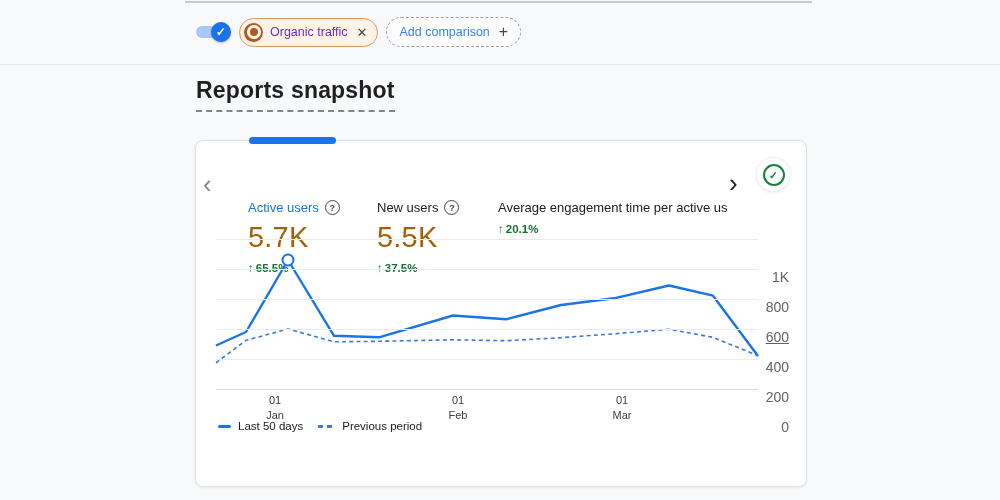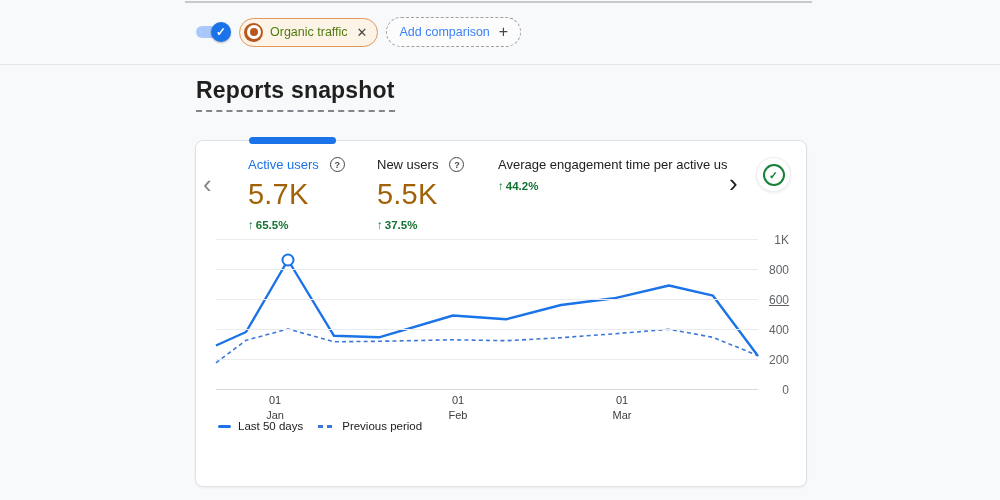--- a/index.html
+++ b/index.html
@@ -15,21 +15,21 @@
   .toggle{position:relative;width:36px;height:20px;flex:none;cursor:pointer;}
   .toggle-track{position:absolute;left:1px;top:4px;width:31px;height:12px;border-radius:7px;background:#a8c7fa;}
   .toggle-thumb{position:absolute;right:0;top:0;width:20px;height:20px;border-radius:50%;background:#1a73e8;
     display:flex;align-items:center;justify-content:center;color:#fff;font-size:12px;font-weight:700;
     box-shadow:0 1px 2px rgba(0,0,0,.3);}
   .chip{display:flex;align-items:center;height:27px;padding:0 10px 0 4px;gap:7px;
     border:1px solid #e2985c;background:#fdf3e6;border-radius:15px;cursor:pointer;}
   .organic-icon{width:19px;height:19px;border-radius:50%;background:#b8571b;
     display:flex;align-items:center;justify-content:center;flex:none;}
   .organic-icon-inner{width:8px;height:8px;border-radius:50%;border:3px solid #fff;}
-  .chip-label{font-size:12.5px;font-weight:500;color:#4d7c0f;white-space:nowrap;}
+  .chip-label{font-size:12.5px;font-weight:500;color:#6d28d9;white-space:nowrap;}
   .chip-close{font-size:13px;color:#444746;margin-left:2px;cursor:pointer;}
   .add-comparison{display:flex;align-items:center;gap:9px;height:28px;padding:0 12px;
     border:1px dashed #9aa0a6;border-radius:15px;background:#fcfcfd;cursor:pointer;}
   .add-comparison-label{font-size:12.5px;font-weight:500;color:#3b82f6;white-space:nowrap;}
   .plus-icon{font-size:16px;color:#444746;line-height:1;}
 
   
   .page-title{position:absolute;left:196px;top:77px;font-size:23px;font-weight:700;color:#1f1f1f;
     padding-bottom:6px;border-bottom:2px dashed #80868b;letter-spacing:.2px;}
 
@@ -37,36 +37,36 @@
   .card{position:absolute;left:195px;top:140px;width:610px;height:345px;background:#fff;
     border:1px solid #dfe1e5;border-radius:8px;box-shadow:0 1px 2px rgba(60,64,67,.08);}
   .tab-indicator{position:absolute;left:53px;top:-4px;width:87px;height:7px;background:#1a73e8;border-radius:4px;}
   .chev{position:absolute;font-size:26px;line-height:26px;cursor:pointer;user-select:none;}
   .chev-left{left:7px;top:30px;color:#80868b;}
   .chev-right{left:533px;top:29px;color:#1f1f1f;}
   .metric{position:absolute;top:16px;cursor:pointer;}
   .metric-1{left:52px;}
   .metric-2{left:181px;}
   .metric-3{left:302px;width:240px;}
-  .metric-label{display:flex;align-items:center;gap:11px;font-size:13px;color:#202124;white-space:nowrap;overflow:hidden;}
+  .metric-label{display:flex;align-items:center;gap:6px;font-size:13px;color:#202124;white-space:nowrap;overflow:hidden;margin-top:43px;}
   .metric-label.active{color:#1a73e8;font-weight:500;}
   .help-icon{width:13px;height:13px;border:1.4px solid #444746;border-radius:50%;flex:none;
     display:inline-flex;align-items:center;justify-content:center;font-size:9px;font-weight:700;color:#444746;}
   .metric-value{margin-top:6px;font-size:29px;color:#a16207;letter-spacing:.2px;}
   .metric-change{margin-top:8px;font-size:11.5px;font-weight:700;color:#137333;display:flex;gap:2px;align-items:center;}
   .quality-btn{position:absolute;left:560px;top:16px;width:33px;height:33px;border-radius:50%;background:#fff;
     border:1px solid #eceef0;box-shadow:0 1px 3px rgba(0,0,0,.08);display:flex;align-items:center;justify-content:center;cursor:pointer;}
   .check-circle{width:18px;height:18px;border:2px solid #188038;border-radius:50%;color:#188038;
     display:flex;align-items:center;justify-content:center;font-size:10.5px;font-weight:700;}
 
   
   .chart-area{position:absolute;left:20px;top:98px;width:542px;height:150px;}
   .gridline{position:absolute;left:0;width:542px;height:1px;background:#e9ebee;}
   .gridline.zero{background:#d5d8dc;}
-  .ytick{position:absolute;left:567px;width:26px;text-align:right;font-size:12px;color:#5f6368;}
+  .ytick{position:absolute;left:567px;width:26px;text-align:right;font-size:14px;color:#5f6368;margin-top:36px;}
   .xtick{position:absolute;width:44px;text-align:center;font-size:11px;color:#3c4043;line-height:1.35;top:252px;}
   .chart-svg{position:absolute;left:0;top:0;overflow:visible;}
   .legend{position:absolute;left:22px;top:279px;display:flex;align-items:center;font-size:11.5px;color:#202124;}
   .legend-swatch-solid{width:13px;height:3px;background:#1a73e8;border-radius:1.5px;margin-right:7px;flex:none;}
   .legend-swatch-dashed{width:17px;height:3px;margin:0 7px 0 15px;flex:none;
     background:repeating-linear-gradient(90deg,#3c78d8 0 5px,transparent 5px 9px);}
 </style>
 </head>
 <body>
 
@@ -124,21 +124,21 @@
       <span>37.5%</span>
     </div>
   </div>
 
   <div class="metric metric-3">
     <div class="metric-label">
       <span style="overflow:hidden;max-width:238px;display:inline-block;">Average engagement time per active us</span>
     </div>
     <div class="metric-change">
       <span>↑</span>
-      <span>44.2%</span>
+      <span>20.1%</span>
     </div>
   </div>
 
   <div class="chev chev-right">›</div>
 
   <div class="quality-btn">
     <span class="check-circle">✓</span>
   </div>
 
   <div class="chart-area">

